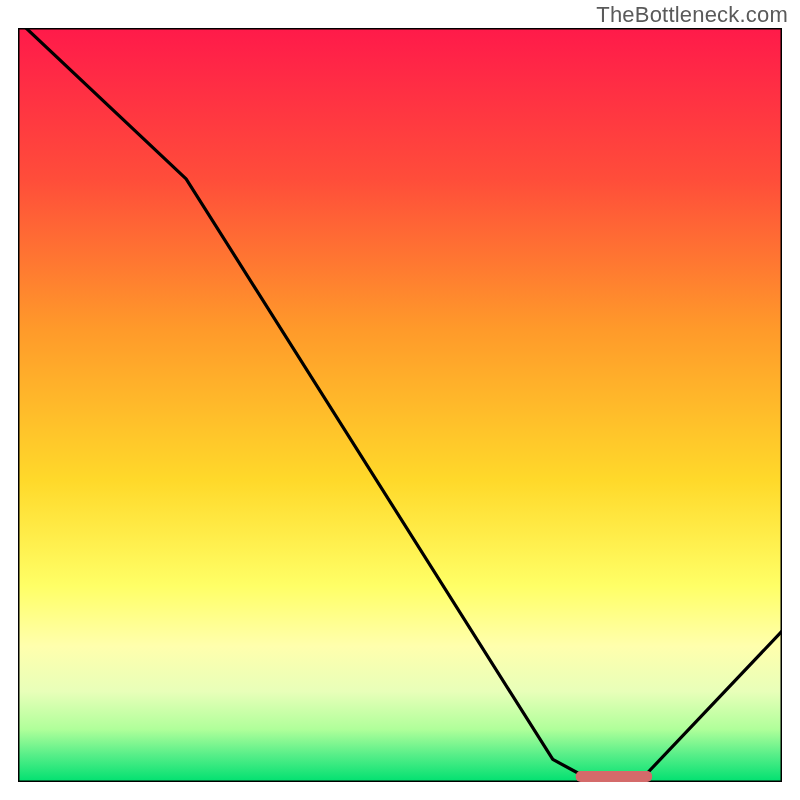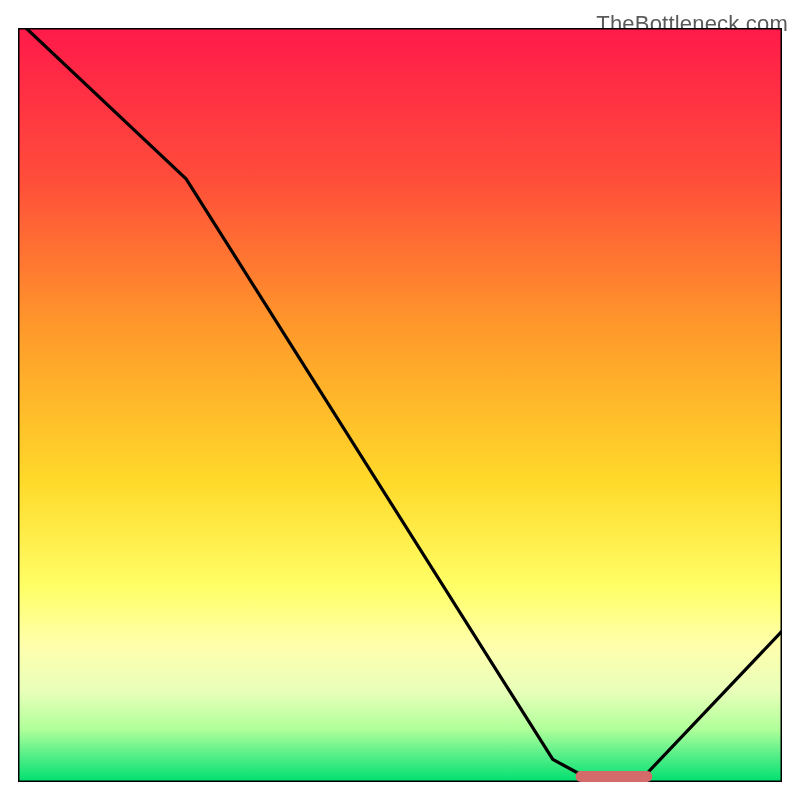--- a/index.html
+++ b/index.html
@@ -12,21 +12,20 @@
     position: relative;
   }
   .watermark {
     position: absolute;
     top: 2px;
     right: 12px;
     font-size: 22px;
     color: #5a5a5a;
     font-weight: 500;
     letter-spacing: 0.2px;
-    margin-top: 9px;
   }
   .chart-area {
     position: absolute;
     left: 18px;
     top: 28px;
     width: 764px;
     height: 754px;
   }
   svg {
     display: block;

